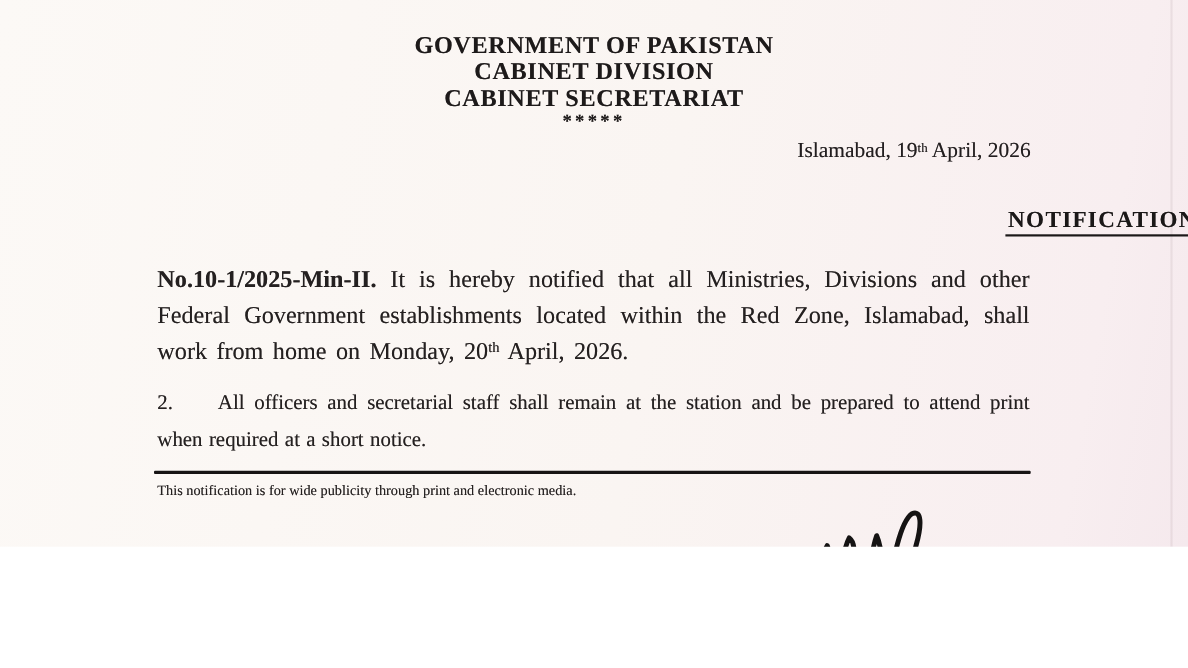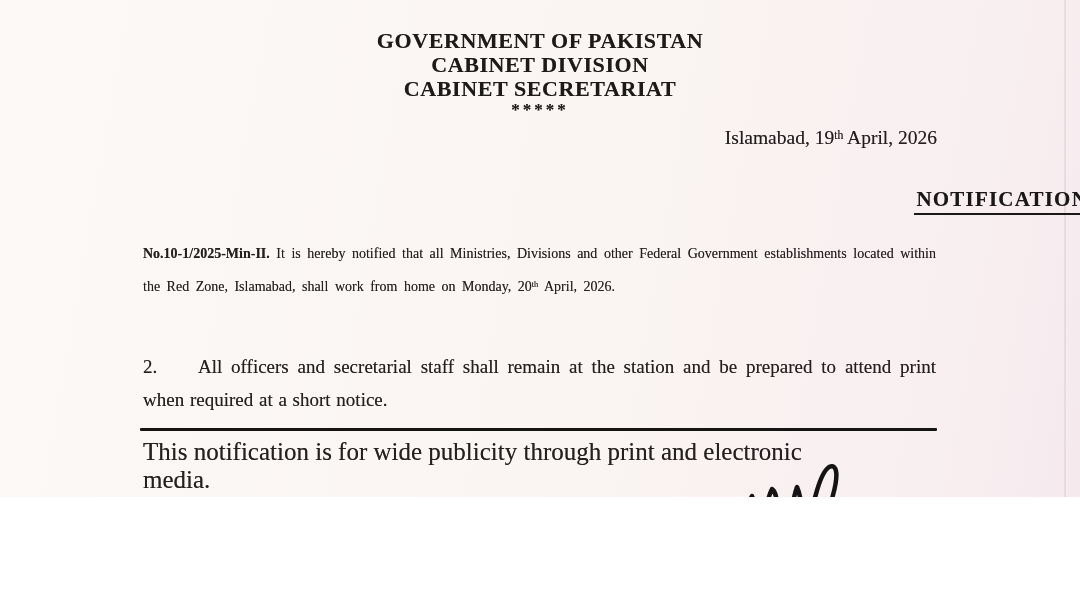--- a/index.html
+++ b/index.html
@@ -37,34 +37,34 @@
   .doc-title-wrap {
     position: absolute; top: 187px; left: 0; right: 0; text-align: right;
   }
   .doc-title {
     display: inline-block; transform: translateX(10px);
     font-weight: bold; font-size: 21px; letter-spacing: 1.2px;
     color: #1b1818; border-bottom: 2.5px solid #1b1818; padding: 0 2px 1px 2px;
   }
   .para {
     position: absolute; left: 143px; width: 793px;
-    font-size: 14px; line-height: 32.5px;
+    font-size: 22px; line-height: 32.5px;
     text-align: justify; color: #242020;
   }
   .para-1 { top: 238px; word-spacing: 3px; }
   .para-1 .ref-no { font-weight: bold; }
   .para-2 { top: 351px; font-size: 19px; word-spacing: 1px; }
   .para-2 .para-num { display: inline-block; width: 55px; }
   .rule {
     position: absolute; top: 428px; left: 140px; width: 797px; height: 3px;
     background: #171414; border-radius: 1px;
   }
   .publicity-note {
     position: absolute; top: 438px; left: 143px; width: 700px;
-    font-size: 25px; color: #242020; text-align: left;
+    font-size: 13px; color: #242020; text-align: left;
   }
   .signature-block { position: absolute; left: 727px; top: 460px; width: 200px; }
   .sig-svg {
     position: absolute; left: 6px; top: 0; width: 185px; height: 172px;
     overflow: visible; z-index: 2; pointer-events: none;
   }
   .sig-name {
     position: absolute; top: 102px; left: 0; width: 200px;
     text-align: center; font-weight: bold; font-size: 19px; color: #1e1b1b;
     z-index: 1;

